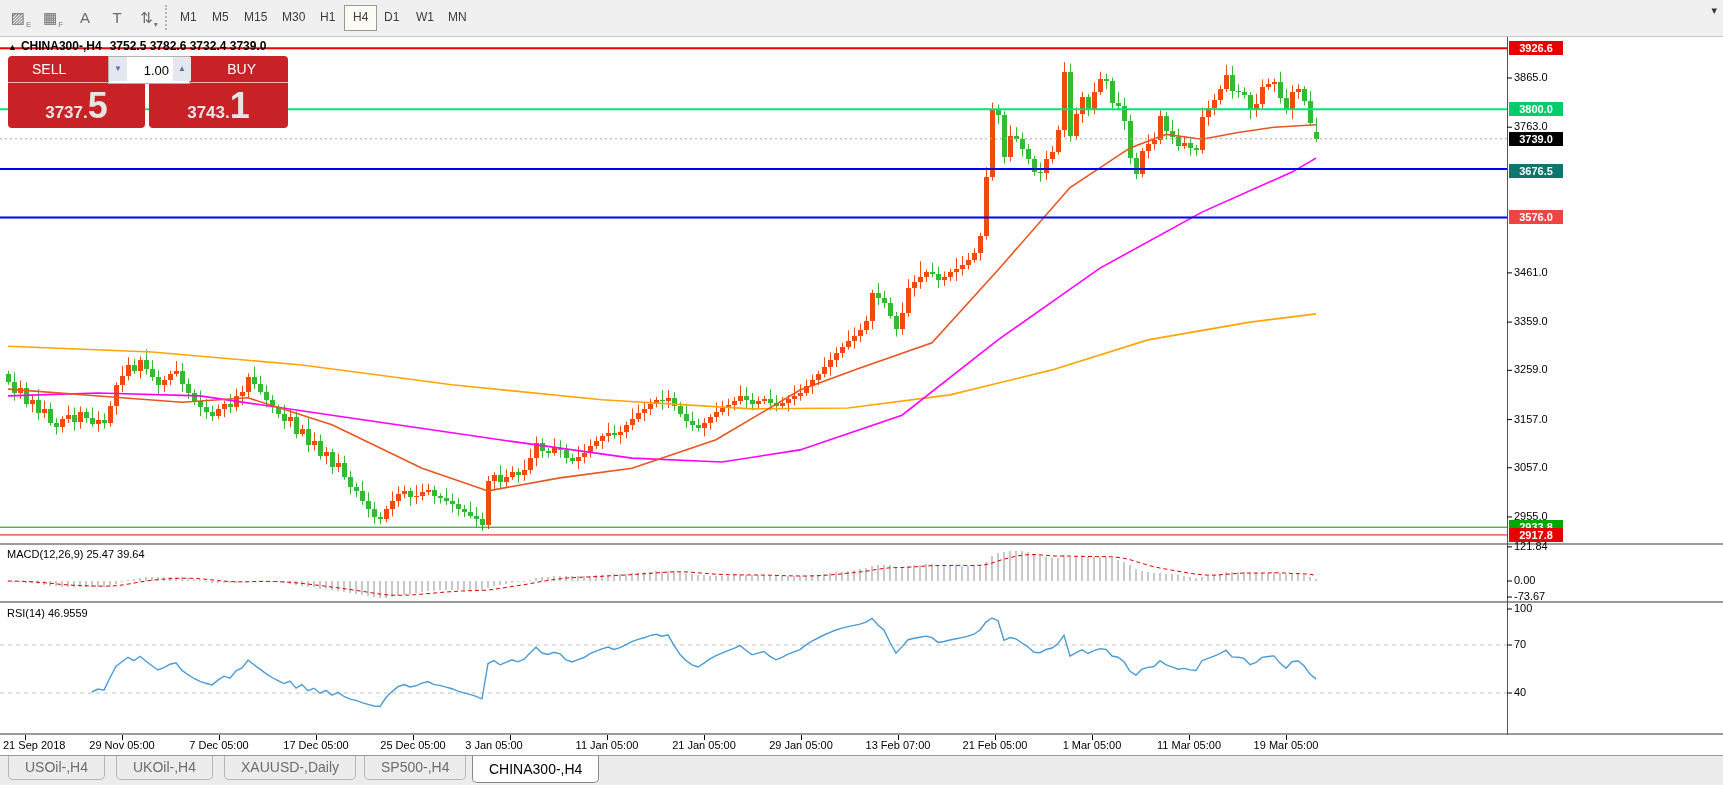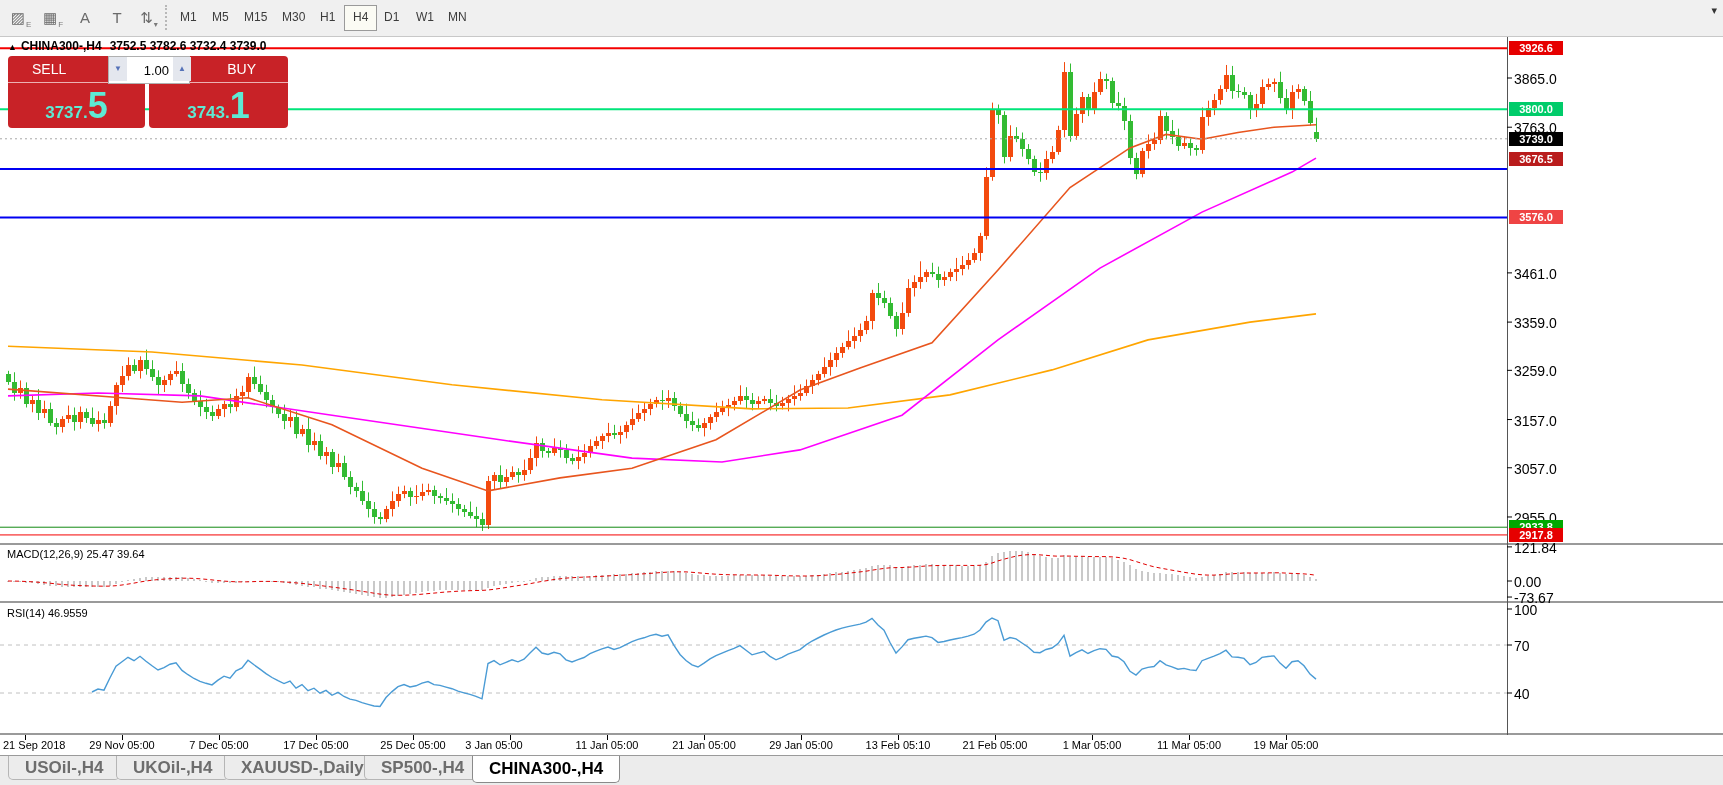--- a/index.html
+++ b/index.html
@@ -27,42 +27,42 @@
   .pane-label{position:absolute;left:7px;z-index:3;font-size:11px;color:#000;}
   
   #trade-panel{position:absolute;left:8px;top:56px;width:280px;height:86px;z-index:4;}
   .tp-btn{position:absolute;top:0;height:72px;background:#c82227;border-radius:4px;}
   #tp-sell{left:0;width:137px;}
   #tp-buy{left:141px;width:139px;}
   .tp-btn .cap{position:absolute;top:0;left:0;right:0;height:26px;line-height:26px;color:#fff;
                font-size:14px;border-bottom:1px solid rgba(255,255,255,.65);}
   #tp-sell .cap{text-align:left;padding-left:24px;}
   #tp-buy .cap{text-align:right;padding-right:32px;}
-  .tp-price{position:absolute;left:0;right:0;bottom:4px;color:#5eead4;text-align:center;
+  .tp-price{position:absolute;left:0;right:0;bottom:4px;color:#e5e5e5;text-align:center;
             font-weight:bold;white-space:nowrap;}
   .tp-price .sm{font-size:17px;}
   .tp-price .bg{font-size:36px;line-height:36px;}
   #tp-vol{position:absolute;left:100px;top:0;width:80px;height:26px;z-index:5;background:#fff;
           border:1px solid #b0b0b0;display:flex;}
   .spin{width:18px;height:24px;background:#e4e7ee;text-align:center;line-height:24px;
         font-size:8px;color:#5572b8;flex:0 0 18px;}
   #tp-vol input{flex:1;border:0;outline:0;width:40px;text-align:right;font-size:13px;
                 padding-right:4px;font-family:"Liberation Sans",sans-serif;}
   
-  .ytick{position:absolute;left:1514px;z-index:2;font-size:14px;color:#000;}
+  .ytick{position:absolute;left:1514px;z-index:2;font-size:11px;color:#000;}
   .badge{position:absolute;left:1509px;width:54px;height:14px;z-index:3;color:#fff;
          font-size:11px;font-weight:bold;text-align:center;line-height:14px;}
   .xlab{position:absolute;top:739px;z-index:2;font-size:11px;color:#000;white-space:nowrap;
         transform:translateX(-50%);}
   
   #tabbar{position:absolute;left:0;top:755px;width:1723px;height:30px;background:#ececec;
           border-top:1px solid #9a9a9a;z-index:5;}
-  .tab{position:absolute;top:0;height:23px;line-height:23px;padding:0 16px;font-size:17px;
+  .tab{position:absolute;top:0;height:23px;line-height:23px;padding:0 16px;font-size:14px;
        color:#6d6d6d;background:#ececec;border:1px solid #b5b5b5;border-top:none;
-       border-radius:0 0 5px 5px;font-weight:bold;}
+       border-radius:0 0 5px 5px;}
   .tab.active{background:#ffffff;color:#000;height:26px;line-height:26px;
               border-color:#8a8a8a;z-index:6;}
 </style>
 </head>
 <body>
 
 <div id="app">
 
   <svg id="plot" width="1723" height="785">
       <rect x="0" y="36" width="1723" height="719" fill="#ffffff"></rect>
@@ -815,21 +815,21 @@
     </div>
   </div>
 
   <div class="pane-label" style="top:548px">MACD(12,26,9) 25.47 39.64</div>
   <div class="pane-label" style="top:607px">RSI(14) 46.9559</div>
 
   <div id="yaxis">
       <div class="badge" style="top:41px;background:#e60000">3926.6</div>
       <div class="badge" style="top:102px;background:#00cc6a">3800.0</div>
       <div class="badge" style="top:132px;background:#000000">3739.0</div>
-      <div class="badge" style="top:152px;background:#b91c1c">3676.5</div>
+      <div class="badge" style="top:164px;background:#0f766e">3676.5</div>
       <div class="badge" style="top:210px;background:#ef4444">3576.0</div>
       <div class="badge" style="top:520px;background:#00a800">2933.8</div>
       <div class="badge" style="top:528px;background:#e60000">2917.8</div>
       <div class="ytick" style="top:71px">3865.0</div>
       <div class="ytick" style="top:120px">3763.0</div>
       <div class="ytick" style="top:266px">3461.0</div>
       <div class="ytick" style="top:315px">3359.0</div>
       <div class="ytick" style="top:363px">3259.0</div>
       <div class="ytick" style="top:413px">3157.0</div>
       <div class="ytick" style="top:461px">3057.0</div>
@@ -844,21 +844,21 @@
   <div id="xaxis">
       <div class="xlab" style="left: 3px; transform: none; top: 739px; position: absolute;">21 Sep 2018</div>
       <div class="xlab" style="left:122px">29 Nov 05:00</div>
       <div class="xlab" style="left:219px">7 Dec 05:00</div>
       <div class="xlab" style="left:316px">17 Dec 05:00</div>
       <div class="xlab" style="left:413px">25 Dec 05:00</div>
       <div class="xlab" style="left:494px">3 Jan 05:00</div>
       <div class="xlab" style="left:607px">11 Jan 05:00</div>
       <div class="xlab" style="left:704px">21 Jan 05:00</div>
       <div class="xlab" style="left:801px">29 Jan 05:00</div>
-      <div class="xlab" style="left:898px">13 Feb 05:10</div>
+      <div class="xlab" style="left:898px">13 Feb 07:00</div>
       <div class="xlab" style="left:995px">21 Feb 05:00</div>
       <div class="xlab" style="left:1092px">1 Mar 05:00</div>
       <div class="xlab" style="left:1189px">11 Mar 05:00</div>
       <div class="xlab" style="left:1286px">19 Mar 05:00</div>
     </div>
 
   <div id="tabbar">
       <div class="tab" style="left:8px">USOil-,H4</div>
       <div class="tab" style="left:116px">UKOil-,H4</div>
       <div class="tab" style="left:224px">XAUUSD-,Daily</div>

